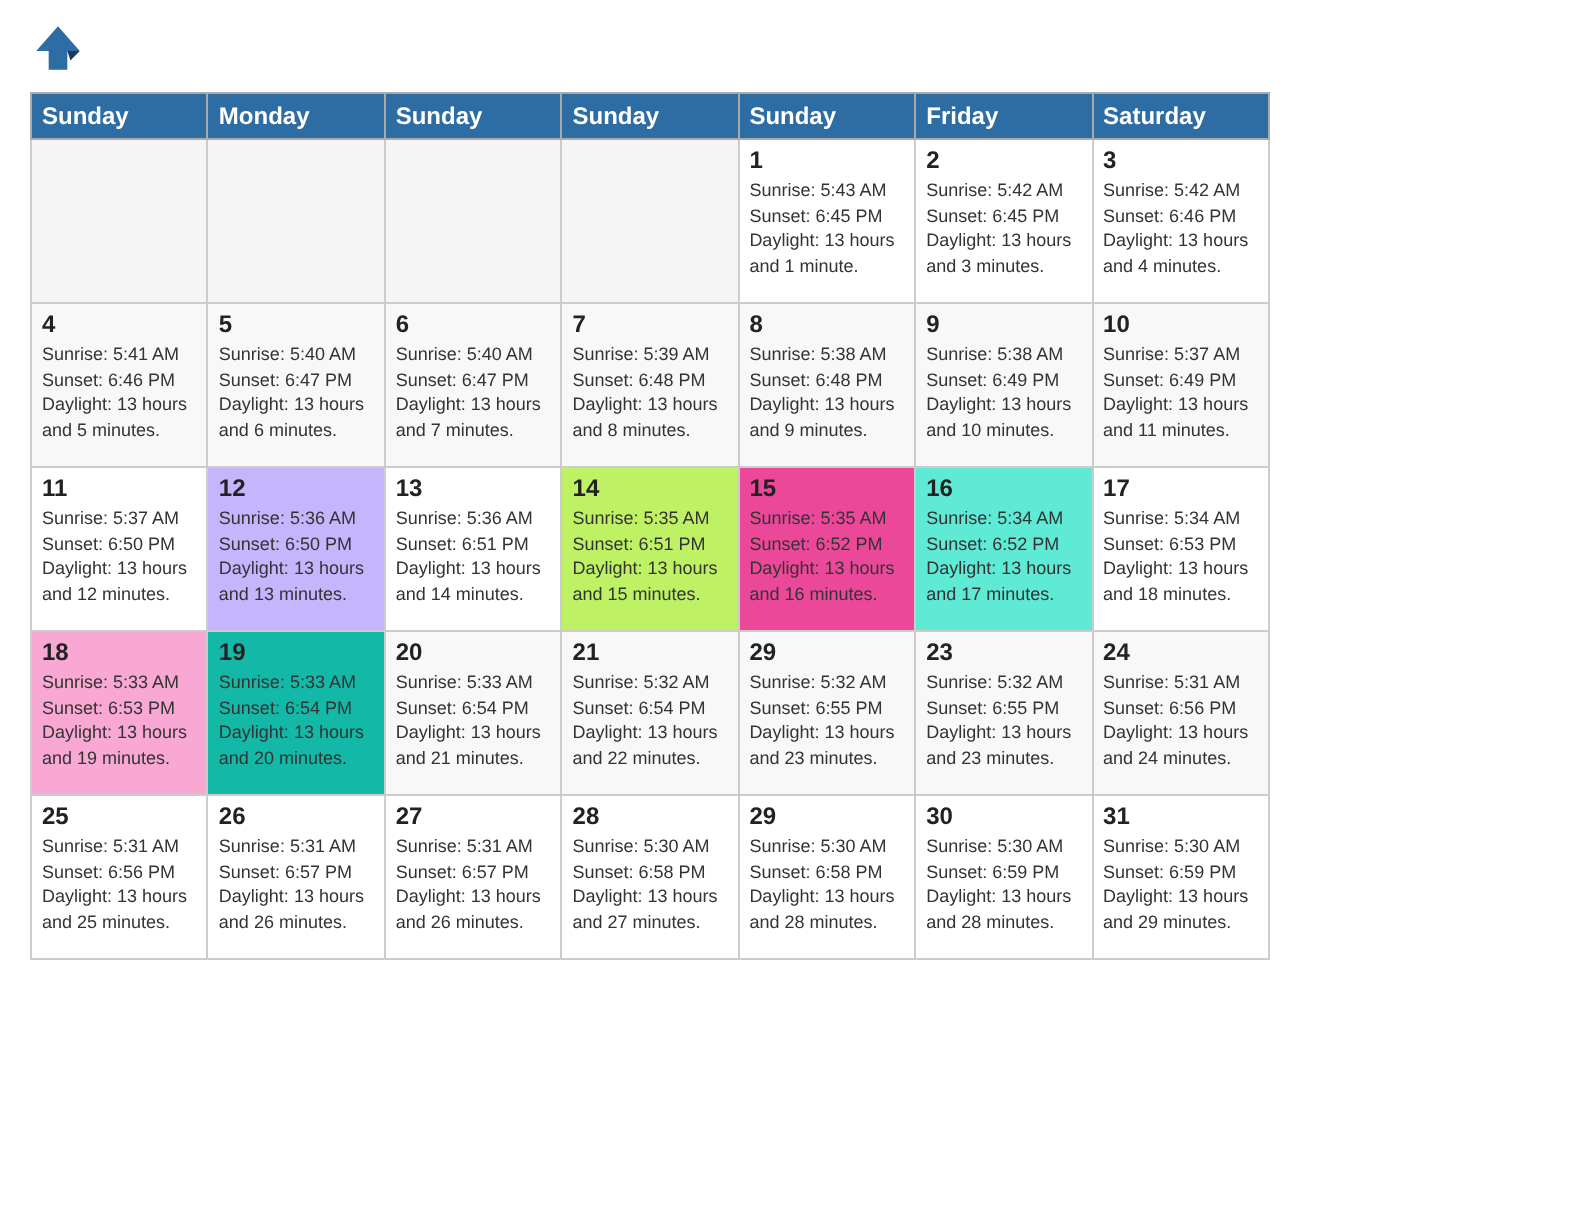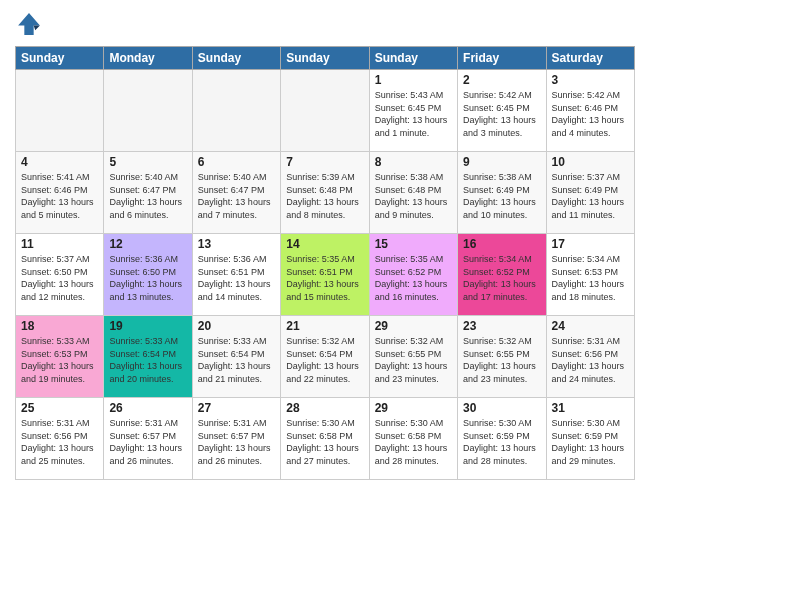--- a/index.html
+++ b/index.html
@@ -223,28 +223,28 @@
 Daylight: 13 hours
 and 14 minutes.</div>
           </td>
           <td style="background: #bef264;">
             <div class="day-num">14</div>
             <div class="day-info" style="white-space: pre-line;">Sunrise: 5:35 AM
 Sunset: 6:51 PM
 Daylight: 13 hours
 and 15 minutes.</div>
           </td>
-          <td style="background: #f0abfc;">
+          <td style="background: #ec4899;">
             <div class="day-num">15</div>
             <div class="day-info" style="white-space: pre-line;">Sunrise: 5:35 AM
 Sunset: 6:52 PM
 Daylight: 13 hours
 and 16 minutes.</div>
           </td>
-          <td style="background: #ec4899;">
+          <td style="background: #5eead4;">
             <div class="day-num">16</div>
             <div class="day-info" style="white-space: pre-line;">Sunrise: 5:34 AM
 Sunset: 6:52 PM
 Daylight: 13 hours
 and 17 minutes.</div>
           </td>
           <td style="background: rgb(255, 255, 255); margin-left: 12px;">
             <div class="day-num">17</div>
             <div class="day-info" style="white-space: pre-line;">Sunrise: 5:34 AM
 Sunset: 6:53 PM

